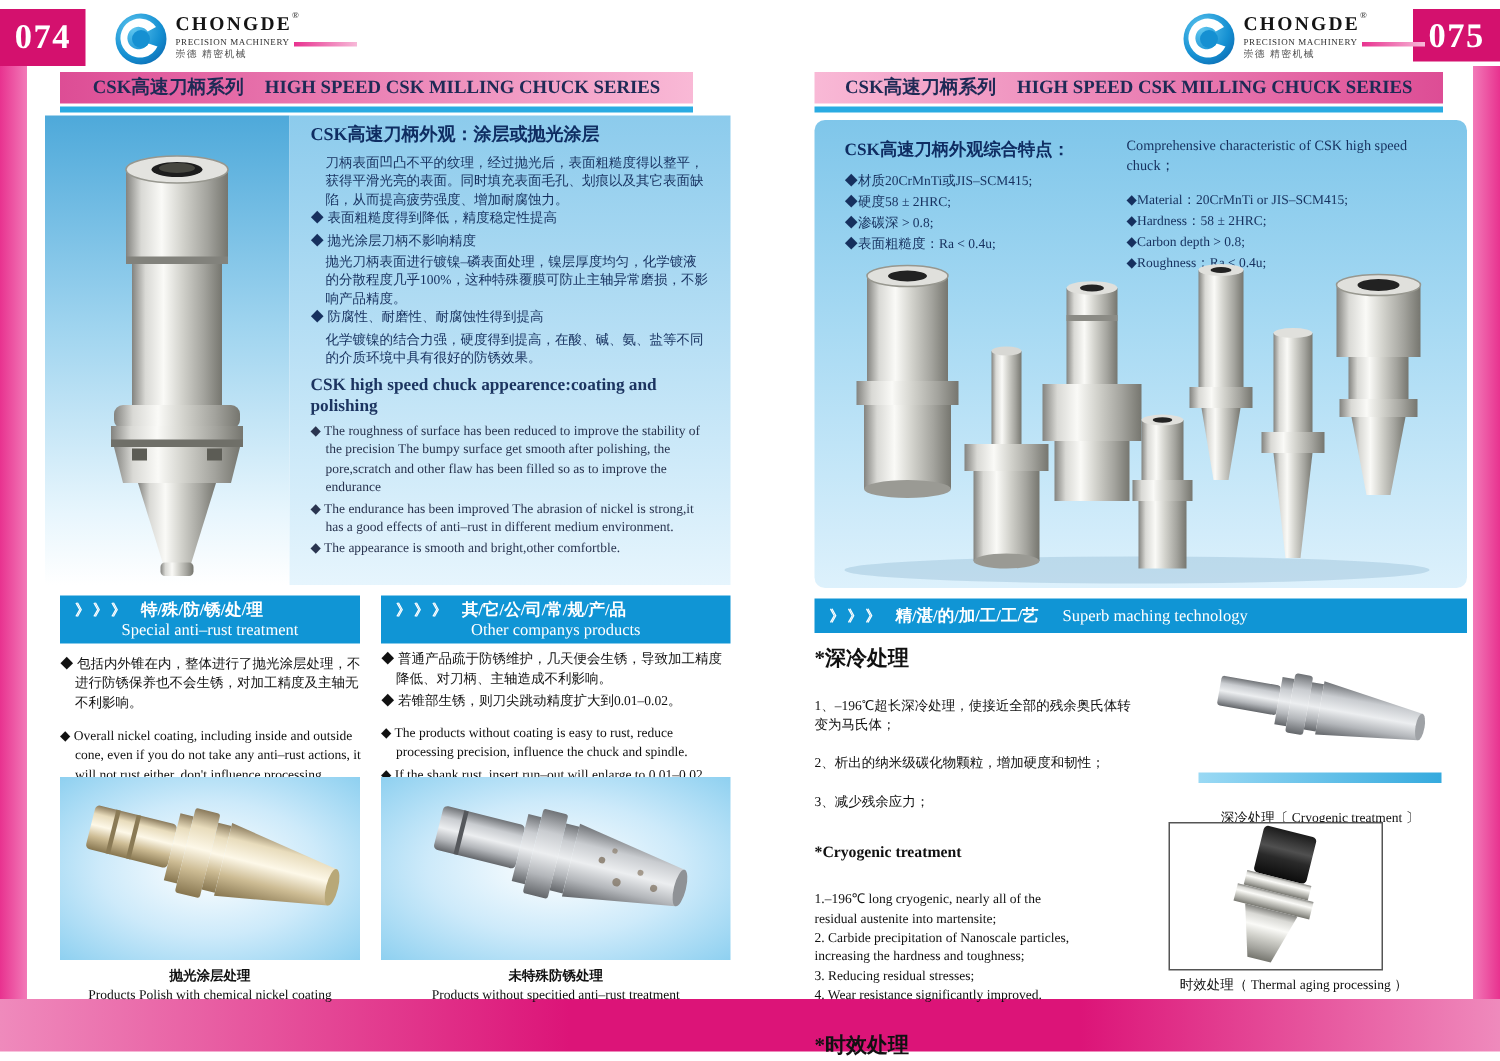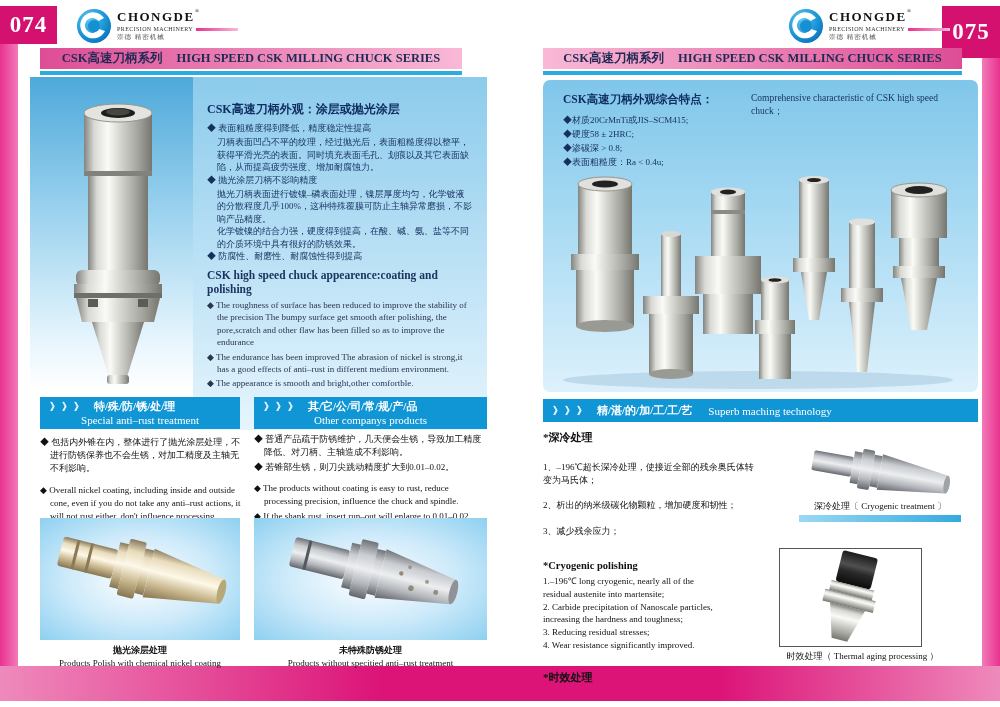--- a/index.html
+++ b/index.html
@@ -34,21 +34,21 @@
   .bodyCn{padding-left:10px;}
   .secbar{background:#1095d5;color:#fff;}
   .secbar .row1{display:flex;align-items:center;gap:8px;font-size:11px;font-weight:bold;padding:2px 0 0 10px;}
   .secbar .row2{text-align:center;font-size:11px;margin-top:0;}
   .chev{letter-spacing:2px;font-size:10px;}
   .blk{font-size:9px;color:#111;line-height:1.42;}
   .photo-r{background:radial-gradient(ellipse at center,#ffffff 0%,#cdeafa 52%,#8ed0f0 100%);}
   .cap{font-size:9px;text-align:center;color:#111;line-height:1.4;}
   .cap .c1{font-weight:bold;}
   .pre{white-space:pre-line;}
-  .star{font-size:11px;font-weight:bold;color:#111;}
+  .star{font-size:14px;font-weight:bold;color:#111;}
   .footer{background:linear-gradient(90deg,#ef8abc 0%,#dc1478 38%,#dc1478 72%,#ef8abc 100%);}
   .cyanstrip{background:linear-gradient(90deg,#9ad9f4,#35aade);}
 </style>
 </head>
 <body>
 
 <svg width="0" height="0" style="position:absolute">
   <defs>
     <linearGradient id="gMetalH" x1="0" y1="0" x2="1" y2="0">
       <stop offset="0" stop-color="#83837f"></stop>
@@ -94,21 +94,21 @@
   </defs>
 </svg>
 
 <div class="sheet">
 
   <div class="abs sidestrip" style="left:0;top:44px;width:18px;height:622px;"></div>
   <div class="abs sidestrip right" style="right:0;top:44px;width:18px;height:622px;"></div>
   <div class="abs footer" style="left:0;top:666px;width:1000px;height:35px;"></div>
 
   <div class="abs numbox" style="left:0;top:6px;width:57px;height:38px;">074</div>
-  <div class="abs numbox" style="left:942px;top:6px;width:58px;height:52px;">075</div>
+  <div class="abs numbox" style="left:942px;top:6px;width:58px;height:35px;">075</div>
 
   <div class="abs logo" style="left:76px;top:8px;">
     <svg class="disc" viewBox="0 0 36 36">
       <circle cx="18" cy="18" r="17" fill="url(#gDisc)"></circle>
       <path d="M28 10 A13 13 0 1 0 29 23 L23 21 A7.5 7.5 0 1 1 22.5 13 Z" fill="#ffffff"></path>
       <circle cx="18" cy="18" r="6" fill="#1590d2"></circle>
     </svg>
     <div class="btxt">
       <div><span class="bname">CHONGDE</span><span class="breg">®</span></div>
       <div class="bsub">
@@ -158,29 +158,29 @@
       <rect x="44" y="207" width="88" height="11" fill="url(#gMetalH)"></rect>
       <rect x="44" y="216" width="88" height="5" fill="#6f6f68"></rect>
       <polygon points="46,221 130,221 124,245 52,245" fill="url(#gMetalH)"></polygon>
       <rect x="58" y="222" width="10" height="8" fill="#5c5c55"></rect>
       <rect x="108" y="222" width="10" height="8" fill="#5c5c55"></rect>
       <polygon points="62,245 114,245 97,300 79,300" fill="url(#gMetalH)"></polygon>
       <rect x="77" y="298" width="22" height="9" rx="3" fill="url(#gMetalH)"></rect>
     </svg>
   </div>
 
-  <div class="abs bluepanel" style="left:193px;top:77px;width:294px;height:353px;padding:24px 14px 0 14px;box-sizing:border-box;">
+  <div class="abs bluepanel" style="left:193px;top:77px;width:294px;height:313px;padding:4px 14px 0 14px;box-sizing:border-box;">
     <div class="cnTitle">CSK高速刀柄外观：涂层或抛光涂层</div>
     <div style="margin-top:4px;">
+      <div class="cnTxt bodyCn">刀柄表面凹凸不平的纹理，经过抛光后，表面粗糙度得以整平，获得平滑光亮的表面。同时填充表面毛孔、划痕以及其它表面缺陷，从而提高疲劳强度、增加耐腐蚀力。</div>
       <div class="cnTxt bullet">◆ 表面粗糙度得到降低，精度稳定性提高</div>
-      <div class="cnTxt bodyCn">刀柄表面凹凸不平的纹理，经过抛光后，表面粗糙度得以整平，获得平滑光亮的表面。同时填充表面毛孔、划痕以及其它表面缺陷，从而提高疲劳强度、增加耐腐蚀力。</div>
       <div class="cnTxt bullet">◆ 抛光涂层刀柄不影响精度</div>
       <div class="cnTxt bodyCn">抛光刀柄表面进行镀镍–磷表面处理，镍层厚度均匀，化学镀液的分散程度几乎100%，这种特殊覆膜可防止主轴异常磨损，不影响产品精度。</div>
+      <div class="cnTxt bullet">◆ 防腐性、耐磨性、耐腐蚀性得到提高</div>
       <div class="cnTxt bodyCn">化学镀镍的结合力强，硬度得到提高，在酸、碱、氨、盐等不同的介质环境中具有很好的防锈效果。</div>
-      <div class="cnTxt bullet">◆ 防腐性、耐磨性、耐腐蚀性得到提高</div>
     </div>
     <div class="enTitle" style="margin-top:7px;width:250px;">CSK high speed chuck appearence:coating and polishing</div>
     <div style="margin-top:3px;">
       <div class="enTxt bullet">◆ The roughness of surface has been reduced to improve the stability of the precision  The bumpy surface get smooth after polishing,  the pore,scratch and other flaw has been filled so as to improve the endurance</div>
       <div class="enTxt bullet">◆ The endurance has been improved  The abrasion of nickel is strong,it has a good effects of anti–rust in different medium environment.</div>
       <div class="enTxt bullet">◆ The appearance is smooth and bright,other comfortble.</div>
     </div>
   </div>
 
   <div class="abs secbar" style="left:40px;top:397px;width:200px;height:32px;">
@@ -255,20 +255,26 @@
       <div class="cnTitle" style="font-size:11.5px;">CSK高速刀柄外观综合特点：</div>
       <div class="cnTxt" style="margin-top:7px;line-height:1.55;">
         <div>◆材质20CrMnTi或JIS–SCM415;</div>
         <div>◆硬度58 ± 2HRC;</div>
         <div>◆渗碳深 &gt; 0.8;</div>
         <div>◆表面粗糙度：Ra &lt; 0.4u;</div>
       </div>
     </div>
     <div class="abs" style="left:208px;top:12px;width:220px;">
       <div class="enTxt" style="font-size:9.5px;color:#16305e;">Comprehensive characteristic of CSK  high speed chuck；</div>
+      <div class="enTxt" style="margin-top:9px;line-height:1.55;color:#16305e;">
+        <div>◆Material：20CrMnTi or JIS–SCM415;</div>
+        <div>◆Hardness：58 ± 2HRC;</div>
+        <div>◆Carbon depth &gt; 0.8;</div>
+        <div>◆Roughness：Ra &lt; 0.4u;</div>
+      </div>
     </div>
     <svg class="abs" style="left:0;top:82px;" width="435" height="230" viewBox="0 0 435 230">
       <ellipse cx="215" cy="218" rx="195" ry="9" fill="#7aa8c8" opacity=".3"></ellipse>
 
       <rect x="35" y="22" width="54" height="70" fill="url(#gMetalH)"></rect>
       <ellipse cx="62" cy="22" rx="27" ry="7" fill="#e0e0dc" stroke="#97978f"></ellipse>
       <ellipse cx="62" cy="22" rx="13" ry="3.6" fill="#222"></ellipse>
       <rect x="28" y="92" width="68" height="16" fill="url(#gMetalH)"></rect>
       <rect x="33" y="108" width="58" height="56" fill="url(#gMetalH)"></rect>
       <ellipse cx="62" cy="164" rx="29" ry="6" fill="#9a9a94"></ellipse>
@@ -321,22 +327,22 @@
   </div>
 
   <div class="abs" style="left:543px;top:430px;width:250px;">
     <div class="star">*深冷处理</div>
     <div class="blk pre" style="margin-top:3px;">
       <div class="pre">1、–196℃超长深冷处理，使接近全部的残余奥氏体转
       变为马氏体；</div>
       <div class="pre">2、析出的纳米级碳化物颗粒，增加硬度和韧性；</div>
       <div class="pre">3、减少残余应力；</div>
     </div>
-    <div class="star" style="margin-top:10px;font-size:10.5px;">*Cryogenic polishing</div>
-    <div class="blk" style="margin-top:4px;">
+    <div class="star" style="margin-top:10px;font-size:10.5px;">*Cryogenic treatment</div>
+    <div class="blk" style="margin-top:19px;">
       <div class="pre">1.–196℃ long cryogenic, nearly all of the
     residual austenite into martensite;</div>
       <div class="pre">2. Carbide precipitation of Nanoscale particles,
     increasing the hardness and toughness;</div>
       <div class="pre">3. Reducing residual stresses;</div>
       <div class="pre">4. Wear resistance significantly improved.</div>
     </div>
     <div class="star" style="margin-top:18px;">*时效处理</div>
 
   </div>
@@ -347,21 +353,21 @@
         <rect x="12" y="22" width="40" height="20" rx="2" fill="url(#gGrayV)"></rect>
         <rect x="52" y="16" width="8" height="32" fill="url(#gGrayV)"></rect>
         <rect x="60" y="12" width="12" height="40" rx="2" fill="url(#gGrayV)"></rect>
         <rect x="72" y="16" width="8" height="32" fill="url(#gGrayV)"></rect>
         <polygon points="80,14 80,50 148,42 148,24" fill="url(#gGrayV)"></polygon>
         <ellipse cx="148" cy="33" rx="3" ry="9" fill="#9fa2a6"></ellipse>
       </g>
     </svg>
     <div class="abs cyanstrip" style="left:0;bottom:0;width:162px;height:7px;"></div>
   </div>
-  <div class="abs cap" style="left:789px;top:500px;width:182px;">深冷处理〔 Cryogenic treatment 〕</div>
+  <div class="abs cap" style="left:789px;top:539px;width:182px;">深冷处理〔 Cryogenic treatment 〕</div>
 
   <div class="abs" style="left:779px;top:548px;width:143px;height:99px;background:#fff;border:1px solid #555;box-sizing:border-box;">
     <svg width="141" height="97" viewBox="0 0 141 97">
       <g transform="rotate(14 70 48)">
         <rect x="52" y="4" width="36" height="32" rx="3" fill="url(#gDarkV)"></rect>
         <rect x="48" y="36" width="44" height="10" fill="url(#gMetalV)"></rect>
         <rect x="44" y="46" width="52" height="12" fill="url(#gMetalV)"></rect>
         <polygon points="52,58 88,58 78,92 62,92" fill="url(#gMetalV)"></polygon>
       </g>
     </svg>

